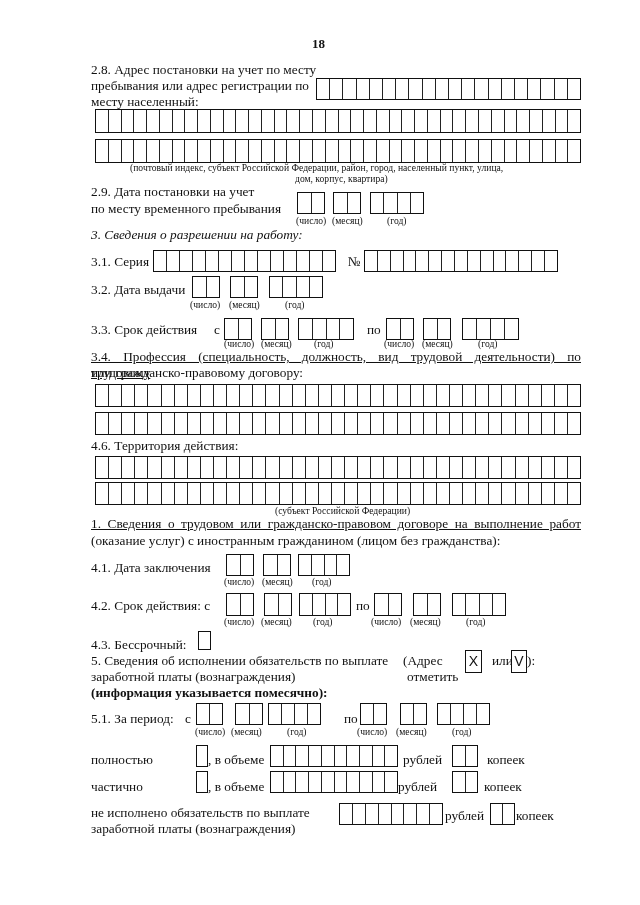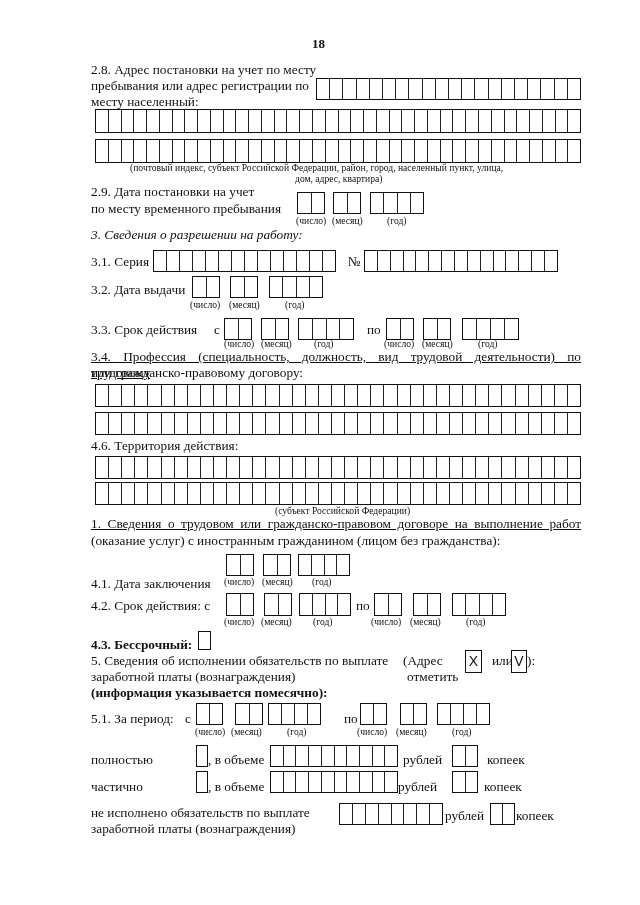--- a/index.html
+++ b/index.html
@@ -120,21 +120,21 @@
     <div class="cell"></div>
     <div class="cell"></div>
     <div class="cell"></div>
     <div class="cell"></div>
     <div class="cell"></div>
     <div class="cell"></div>
     <div class="cell"></div>
     <div class="cell"></div>
   </div>
 <div class="abs small" style="left:130px;top:162px;">(почтовый индекс, субъект Российской Федерации, район, город, населенный пункт, улица,</div>
-<div class="abs small" style="left:295px;top:173px;">дом, адрес, квартира)</div>
+<div class="abs small" style="left:295px;top:173px;">дом, корпус, квартира)</div>
 
 <div class="abs txt" style="left:91px;top:184px;">2.9. Дата постановки на учет</div>
 <div class="abs txt" style="left:91px;top:201px;">по месту временного пребывания</div>
 <div class="grid" style="left:297px;top:192px;width:28px;height:22px;">
     <div class="cell"></div>
     <div class="cell"></div>
   </div>
 <div class="grid" style="left:333px;top:192px;width:28px;height:22px;">
     <div class="cell"></div>
     <div class="cell"></div>
@@ -402,21 +402,21 @@
     <div class="cell"></div>
     <div class="cell"></div>
     <div class="cell"></div>
     <div class="cell"></div>
   </div>
 <div class="abs small" style="left:275px;top:505px;">(субъект Российской Федерации)</div>
 
 <div class="abs txt just" style="left:91px;top:516px;width:490px;">1. Сведения о трудовом или гражданско-правовом договоре на выполнение работ</div>
 <div class="abs txt" style="left:91px;top:533px;">(оказание услуг) с иностранным гражданином (лицом без гражданства):</div>
 
-<div class="abs txt" style="left:91px;top:560px;margin-top:16px;">4.1. Дата заключения</div>
+<div class="abs txt" style="left:91px;top:560px;">4.1. Дата заключения</div>
 <div class="grid" style="left:226px;top:554px;width:28px;height:22px;">
     <div class="cell"></div>
     <div class="cell"></div>
   </div>
 <div class="grid" style="left:263px;top:554px;width:28px;height:22px;">
     <div class="cell"></div>
     <div class="cell"></div>
   </div>
 <div class="grid" style="left:298px;top:554px;width:52px;height:22px;">
     <div class="cell"></div>
@@ -458,21 +458,21 @@
 <div class="grid" style="left:452px;top:593px;width:54px;height:23px;">
     <div class="cell"></div>
     <div class="cell"></div>
     <div class="cell"></div>
     <div class="cell"></div>
   </div>
 <div class="abs small" style="left:371px;top:616px;">(число)</div>
 <div class="abs small" style="left:410px;top:616px;">(месяц)</div>
 <div class="abs small" style="left:466px;top:616px;">(год)</div>
 
-<div class="abs txt" style="left:91px;top:637px;font-weight:bold;">4.3. Бессрочный:</div>
+<div class="abs txt" style="left:91px;top:637px;">4.3. Бессрочный:</div>
 <div class="box" style="left:198px;top:631px;width:13px;height:19px;"></div>
 
 <div class="abs txt" style="left:91px;top:653px;">5.   Сведения об исполнении обязательств по выплате</div>
 <div class="abs txt" style="left:91px;top:669px;">заработной платы (вознаграждения)</div>
 <div class="abs txt" style="left:91px;top:685px;font-weight:bold;">(информация указывается помесячно):</div>
 <div class="abs txt" style="left:403px;top:653px;">(Адрес</div>
 <div class="abs txt" style="left:407px;top:669px;">отметить</div>
 <div class="box" style="left:465px;top:650px;width:17px;height:23px;">X</div>
 <div class="abs txt" style="left:492px;top:653px;">или</div>
 <div class="box" style="left:511px;top:650px;width:16px;height:23px;">V</div>

